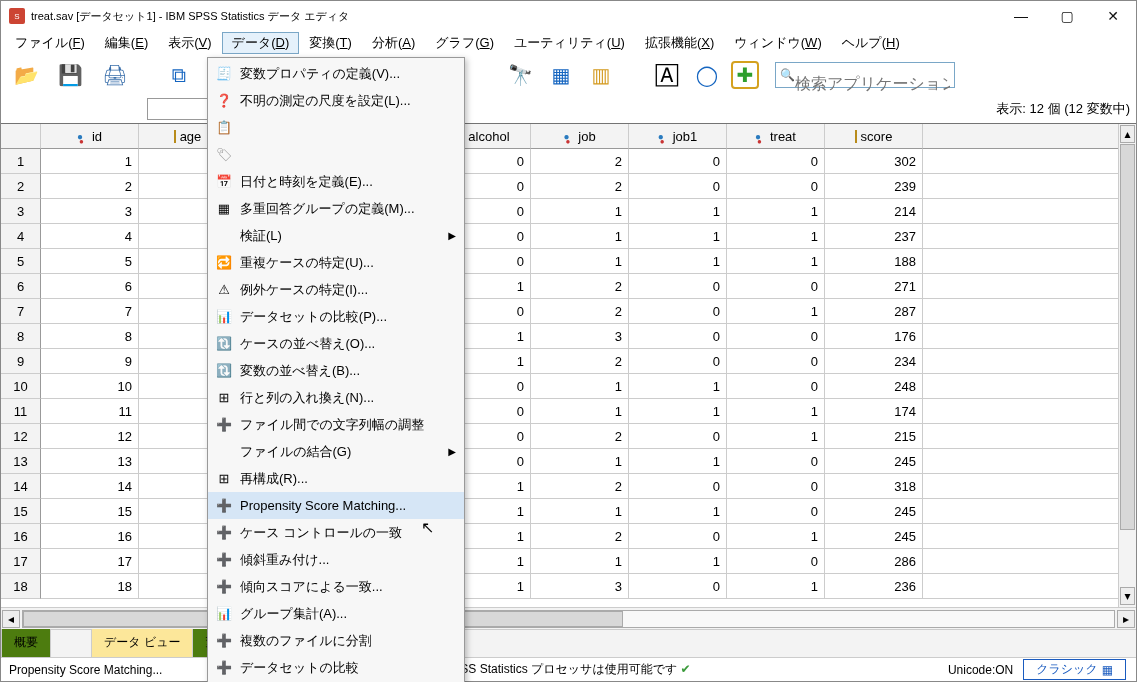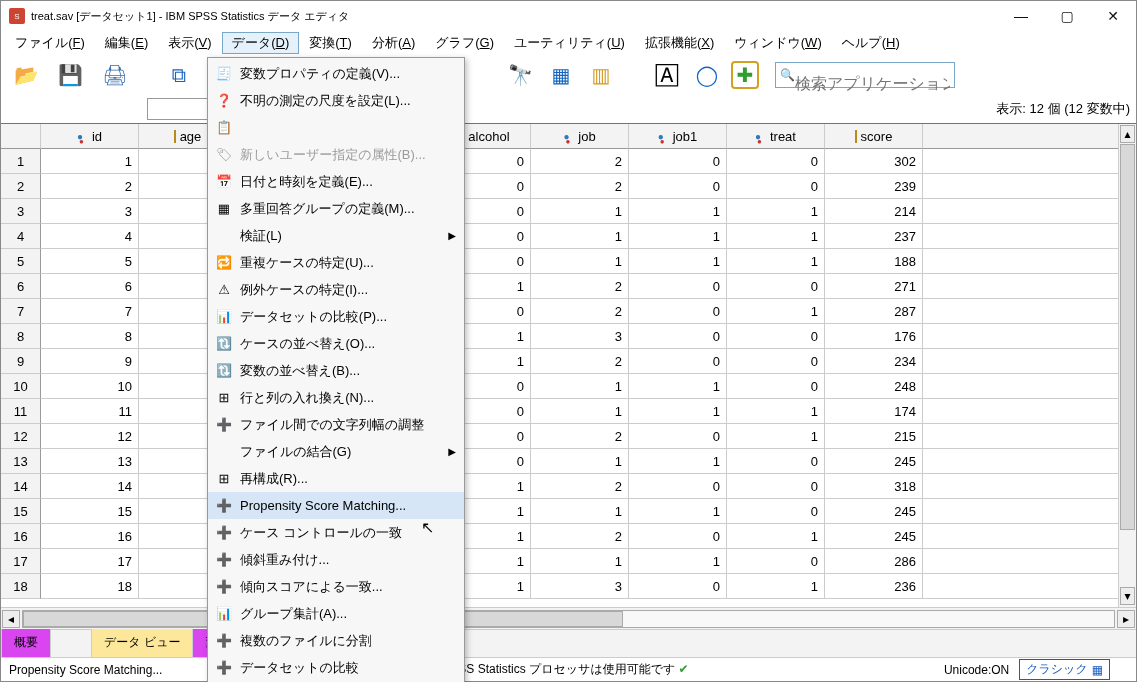--- a/index.html
+++ b/index.html
@@ -30,27 +30,27 @@
 .hdr-cell { background:#f3f3f3; justify-content:center; border-bottom:1px solid #999; }
 .hdr-cell .var-icon{font-size:10px; margin-right:4px;}
 .hdr-corner { background:#f3f3f3; border-bottom:1px solid #999;}
 .row-hdr { background:#f3f3f3; justify-content:center; border-right:1px solid #999;}
 .cell { justify-content:flex-end;}
 .hscroll { position:absolute; left:0; right:0; bottom:0; height:22px; display:flex; align-items:center; background:#f3f3f3; border-top:1px solid #ccc;}
 .hscroll .arrow { width:18px; height:18px; display:flex; align-items:center; justify-content:center; border:1px solid #aaa; background:#eee; margin:0 1px;}
 .hscroll .track { flex:1; height:18px; border:1px solid #aaa; background:#f8f8f8; margin:0 1px; position:relative;}
 .hscroll .thumb { position:absolute; left:0; top:0; bottom:0; width:55%; background:#d8d8d8; border:1px solid #aaa;}
 .footer-tabs { height:28px; display:flex; align-items:flex-end; background:#f3f3f3; border-top:1px solid #ccc;}
-.ftab { padding:6px 12px; font-size:12px; border:1px solid #ccc; border-bottom:none; background:#d946ef; margin-right:-1px;}
+.ftab { padding:6px 12px; font-size:12px; border:1px solid #ccc; border-bottom:none; background:#4d7c0f; margin-right:-1px;}
 .ftab.active { background:#fce79a;margin-left:41px;}
 .statusbar { height:24px; display:flex; align-items:center; background:#fff; border-top:1px solid #ccc; padding:0 8px; font-size:12px;}
 .statusbar .sb-left{flex:0 0 auto;}
 .statusbar .sb-center{flex:1 1 auto; text-align:center;}
 .statusbar .sb-uni{margin-right:10px;}
-.statusbar .sb-classic{ color:#1a5bbf; border:1px solid #1a5bbf; padding:1px 6px; margin-right:18px; display:flex; align-items:center; gap:4px;}
+.statusbar .sb-classic{ color:#1a5bbf; border:1px solid #1a5bbf; padding:1px 12px; margin-right:2px; display:flex; align-items:center; gap:4px;}
 
 .dropdown { position:absolute; top:56px; left:206px; width:258px; background:#f7f7f7; border:1px solid #999; box-shadow:2px 2px 6px rgba(0,0,0,.25); z-index:20; padding:2px 0;}
 .dd-item { height:27px; display:flex; align-items:center; padding:0 10px 0 8px; font-size:13px; gap:8px; position:relative; cursor:default;}
 .dd-item .dd-ico{width:16px; text-align:center; font-size:13px;}
 .dd-item.disabled{ color:#9a9a9a;}
 .dd-item.hover { background:#d6e6f6;}
 .dd-item .arrow-sub{position:absolute; right:8px; font-size:10px;}
 .cursor { position:absolute; top:517px; left:420px; font-size:16px; color:#000; z-index:30; pointer-events:none;}
 .var-nominal {color:#1a72b8; position:relative;}
 .var-nominal::before{content:'●'; color:#2a7bbf;} 
@@ -393,21 +393,20 @@
       </div>
       <div class="dd-item">
         <span class="dd-ico">❓</span>
         <span>不明の測定の尺度を設定(L)...</span>
       </div>
       <div class="dd-item">
         <span class="dd-ico">📋</span>
       </div>
       <div class="dd-item disabled">
         <span class="dd-ico">🏷</span>
-        <span>新しいユーザー指定の属性(B)...</span>
       </div>
       <div class="dd-item">
         <span class="dd-ico">📅</span>
         <span>日付と時刻を定義(E)...</span>
       </div>
       <div class="dd-item">
         <span class="dd-ico">▦</span>
         <span>多重回答グループの定義(M)...</span>
       </div>
       <div class="dd-item">

